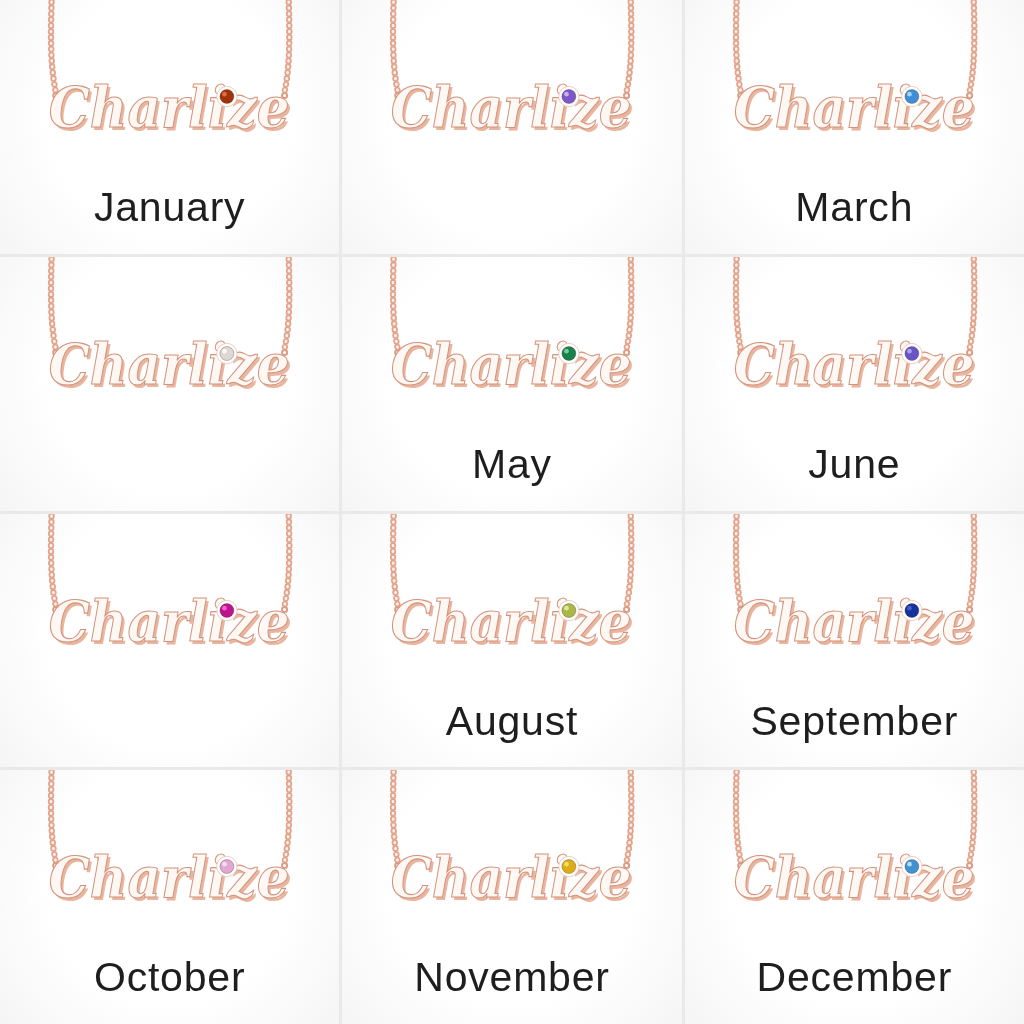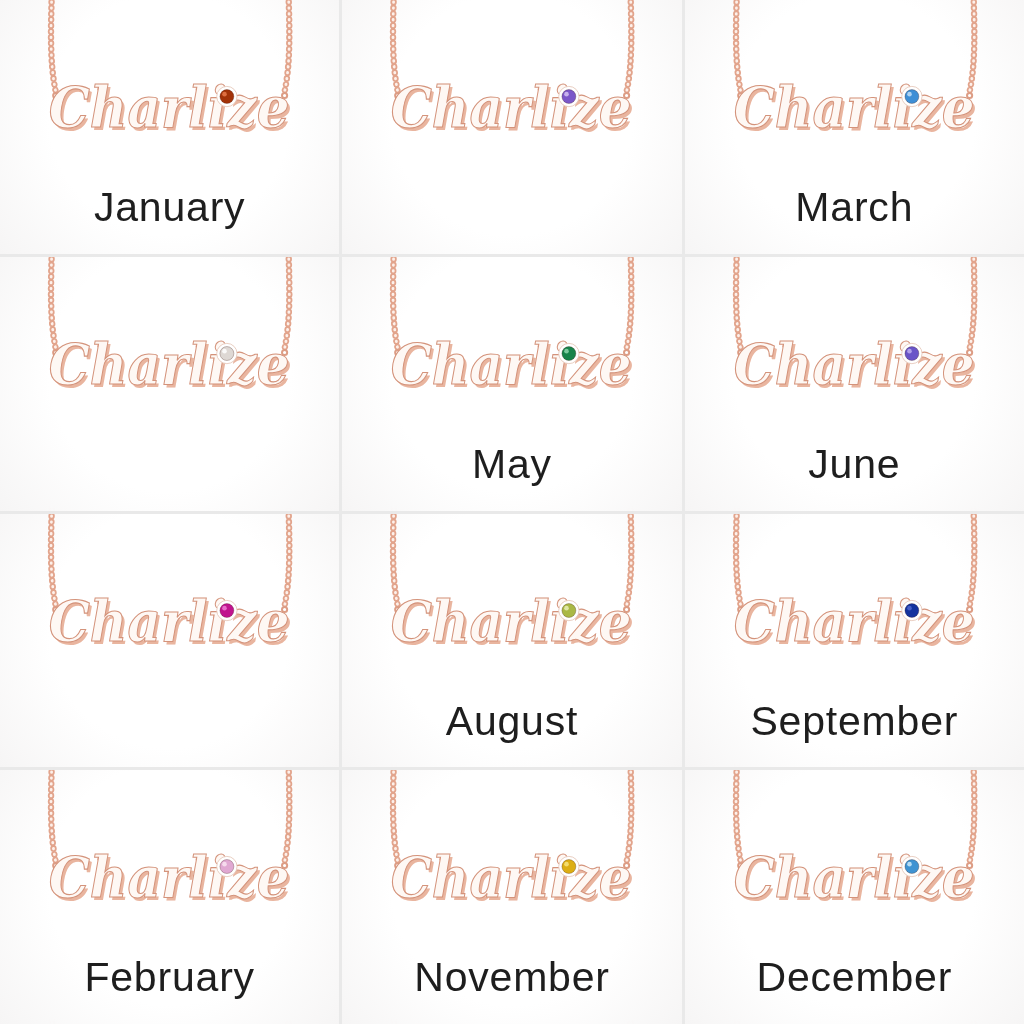--- a/index.html
+++ b/index.html
@@ -285,21 +285,21 @@
         <circle class="end-loop" cx="286" cy="96" r="2.6"></circle>
 
         <text class="name-shadow" x="172.5" y="130.5" text-anchor="middle" textLength="242" lengthAdjust="spacingAndGlyphs">Charlize</text>
         <text class="name-front" x="170" y="128" text-anchor="middle" textLength="242" lengthAdjust="spacingAndGlyphs">Charlize</text>
 
         <circle class="bezel" cx="228" cy="97" r="10.2"></circle>
         <circle class="stone-rim" cx="228" cy="97" r="7" fill="#e0a8d2"></circle>
         <circle cx="225.6" cy="94.6" r="2.3" opacity="0.85" fill="#f9e4f2"></circle>
       </svg>
     </div>
-    <div class="month-label">February</div>
+    <div class="month-label">October</div>
   </div>
 
   <div class="cell">
     <div class="necklace-wrap">
       <svg viewBox="0 0 341 165">
 
         <path class="chain-outer" d="M52,-4 C51,30 50,64 56,92"></path>
         <path class="chain-inner" d="M52,-4 C51,30 50,64 56,92"></path>
         <path class="chain-outer" d="M290,-4 C291,30 292,64 286,92"></path>
         <path class="chain-inner" d="M290,-4 C291,30 292,64 286,92"></path>

